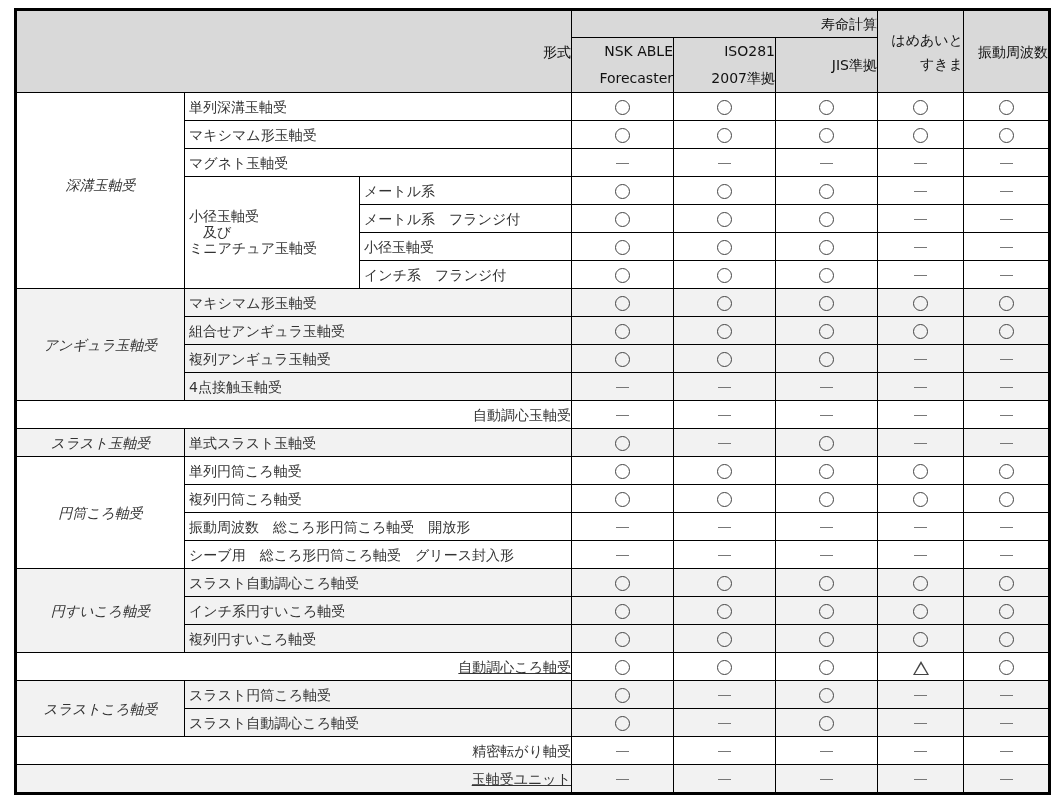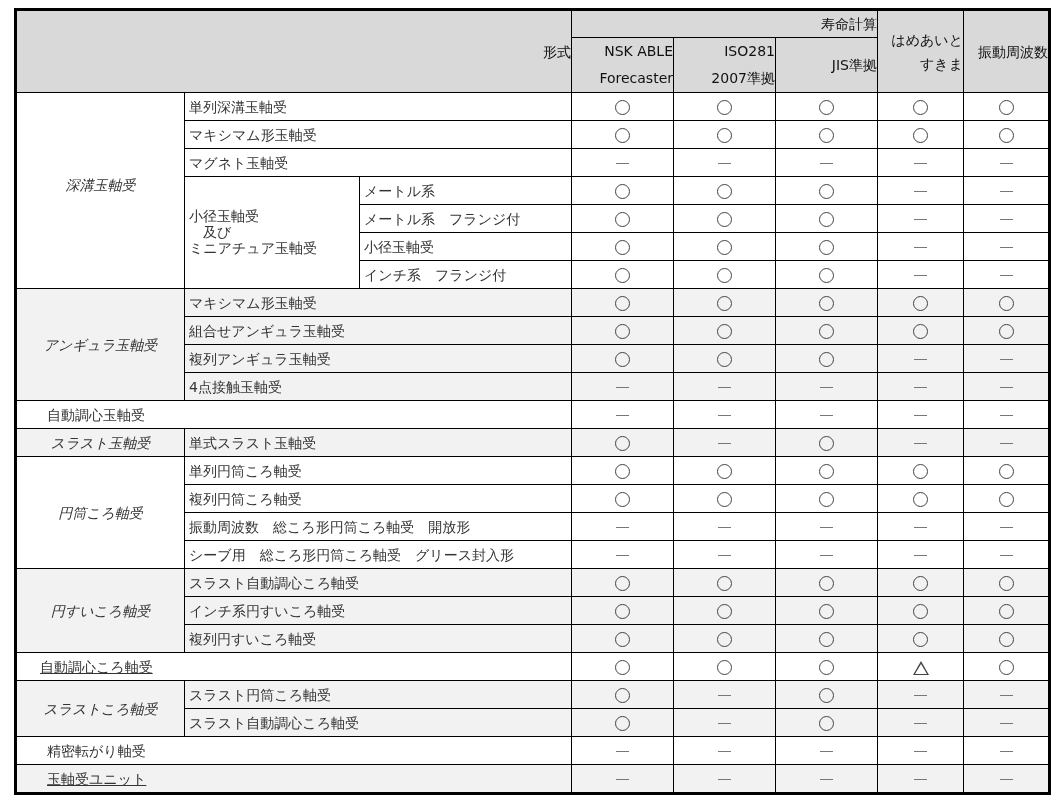--- a/index.html
+++ b/index.html
@@ -8,21 +8,21 @@
   table.spec { position:absolute; left:14px; top:8px; border-collapse:collapse;
                border:3px solid #000; table-layout:fixed; }
   table.spec td, table.spec th { border:1px solid #000; padding:0; font-size:14px;
                font-weight:normal; height:27px; line-height:16px; overflow:hidden; white-space:nowrap; }
   th.hdr { background:#d9d9d9; color:#111; font-weight:bold; text-align:right; }
   th.hdr.sub { height:26px; }
   th.hdr.sub2 { height:54px; line-height:27px; }
   .g { background:#f2f2f2; }
   .w { background:#ffffff; }
   td.cat { text-align:center;font-style:italic; }
-  td.cat-left { text-align:left; padding-left:14px !important; }
+  td.cat-left { text-align:right; padding-left:14px !important; }
   td.sub { text-align:left; padding-left:4px !important; }
   td.sub3 { text-align:left; padding-left:4px !important; line-height:24px; white-space:normal;font-family:Liberation Serif, serif; }
   td.mark { text-align:center; color:#555; font-size:15px; }
   .circle { display:inline-block; width:13px; height:13px; border:1px solid #444; border-radius:50%; vertical-align:middle; }
   .dash { display:inline-block; width:13px; height:0; border-top:1.5px solid #777; vertical-align:middle; }
   .tri { display:inline-block; width:0; height:0; border-left:8px solid transparent; border-right:8px solid transparent; border-bottom:14px solid #444; position:relative; vertical-align:middle; }
   .tri::after { content:""; position:absolute; left:-6px; top:3px; border-left:6px solid transparent; border-right:6px solid transparent; border-bottom:10px solid #fff; }
 </style>
 </head>
 <body>

